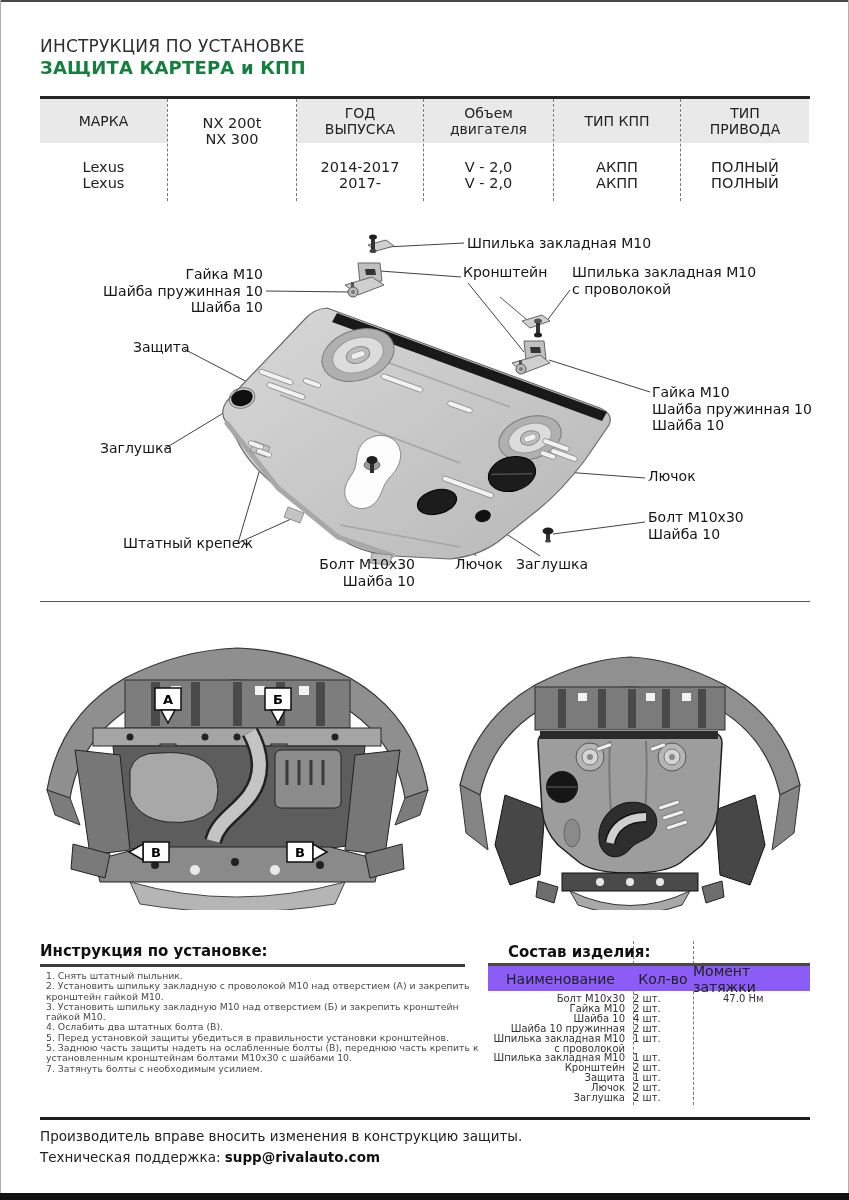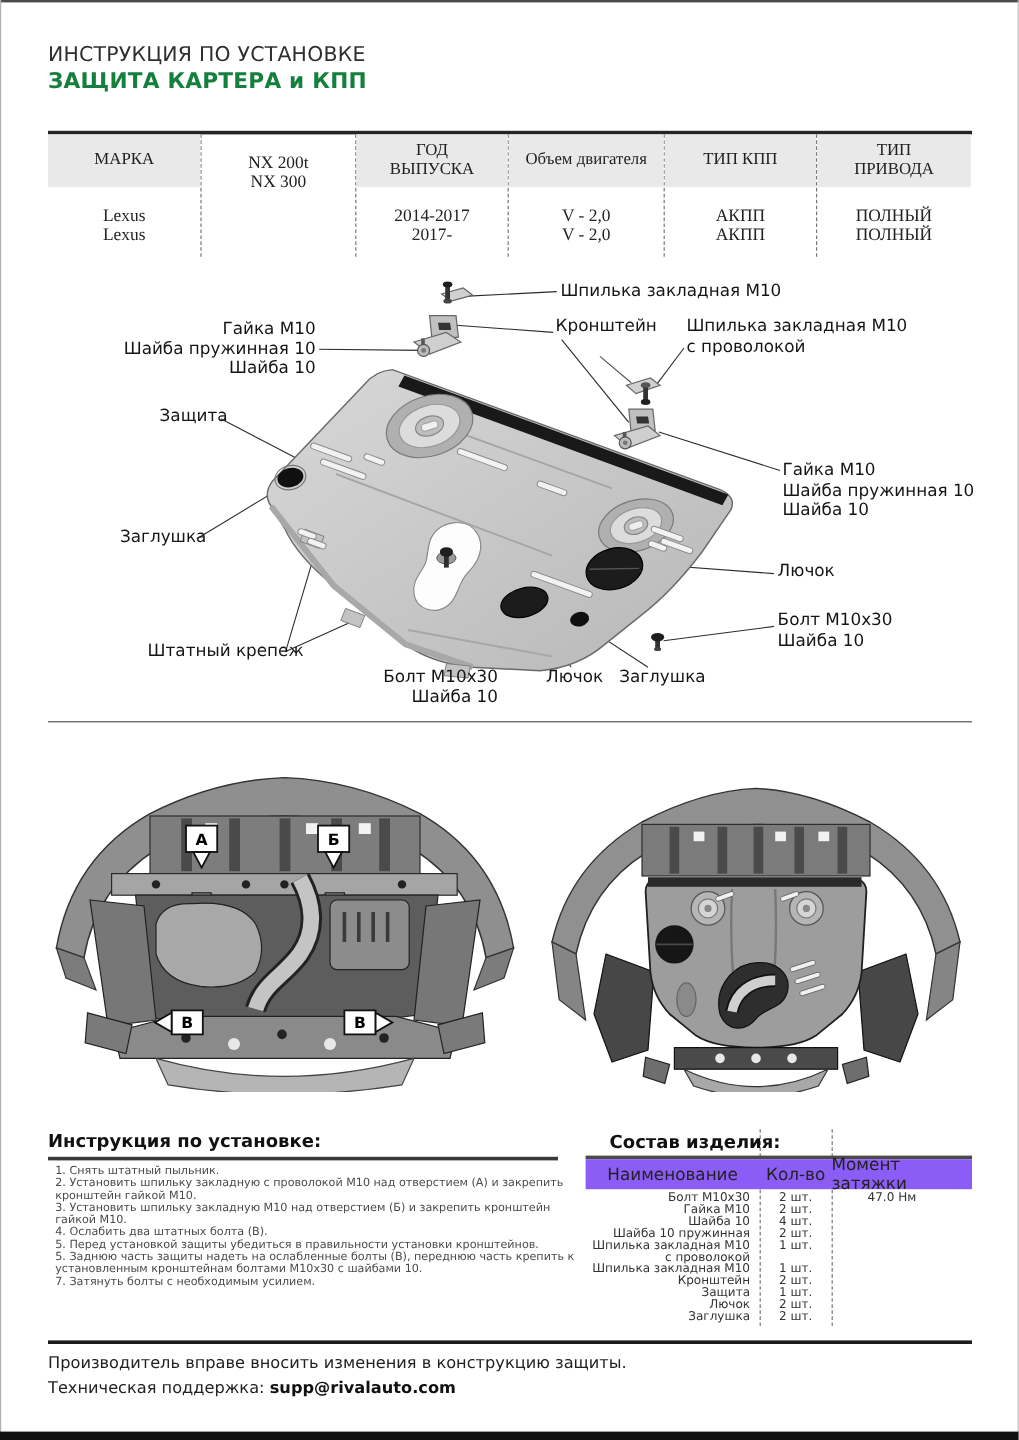--- a/index.html
+++ b/index.html
@@ -7,21 +7,21 @@
         font-family:"DejaVu Sans","Liberation Sans",sans-serif;color:#1a1a1a;overflow:hidden;}
   .edge-top{position:absolute;left:0;top:0;width:849px;height:2px;background:#4a4a4a;}
   .edge-left{position:absolute;left:0;top:0;width:1px;height:1200px;background:#b0b0b0;}
   .edge-right{position:absolute;right:0;top:0;width:1px;height:1200px;background:#b0b0b0;}
   .bottom-bar{position:absolute;left:0;top:1193px;width:849px;height:7px;background:#111;}
   .abs{position:absolute;}
   
   .title1{left:40px;top:36px;font-size:17px;color:#2e2e2e;letter-spacing:.2px;}
   .title2{left:40px;top:57px;font-size:18px;font-weight:bold;color:#15803d;display:flex;gap:40px;letter-spacing:.2px;}
   
-  .ftable{left:40px;top:109px;width:770px;font-family:Liberation Serif, serif;}
+  .ftable{left:40px;top:96px;width:770px;}
   .ft-topline{height:3px;background:#252525;}
   .ft-cols{display:flex;}
   .ft-col{box-sizing:border-box;border-right:1px dashed #777;}
   .ft-col.last{border-right:none;}
   .ft-h{height:44px;background:#e9e9e9;display:flex;align-items:center;justify-content:center;
         text-align:center;font-size:14px;white-space:pre-line;line-height:16px;color:#222;}
   .ft-b{height:58px;padding-top:16px;box-sizing:border-box;text-align:center;font-size:14.5px;line-height:16px;color:#222;}
   
   .dlabel{position:absolute;font-size:14px;line-height:16.5px;color:#151515;white-space:nowrap;}
   .ralign{text-align:right;}
@@ -36,21 +36,21 @@
   .parts .dash1{position:absolute;left:145px;top:0;height:164px;border-left:1px dashed #777;}
   .parts .dash2{position:absolute;left:205px;top:0;height:164px;border-left:1px dashed #777;}
   .parts-title{position:absolute;left:20px;top:2px;font-size:15px;font-weight:bold;color:#111;}
   .parts-line{position:absolute;left:0;top:22px;width:322px;height:2.5px;background:#4a4a4a;}
   .parts-head{position:absolute;left:0;top:25px;width:322px;height:25px;background:#8b5cf6;display:flex;}
   .parts-head div{display:flex;align-items:center;justify-content:center;font-size:14px;color:#222;}
   .ph-name{width:145px;}.ph-qty{width:60px;}.ph-tq{width:117px;}
   .parts-rows{position:absolute;left:0;top:53px;width:322px;font-size:10px;line-height:9.9px;color:#333;}
   .prow{display:flex;align-items:flex-start;}
   .pr-name{width:145px;text-align:right;padding-right:8px;box-sizing:border-box;white-space:pre-line;}
-  .pr-qty{width:60px;text-align:center;}
+  .pr-qty{width:60px;text-align:left;}
   .pr-tq{width:117px;padding-left:30px;box-sizing:border-box;}
   
   .foot-line{left:40px;top:1117px;width:770px;height:2.5px;background:#1c1c1c;}
   .foot1{left:40px;top:1128px;font-size:13.5px;color:#222;}
   .foot2{left:40px;top:1149px;font-size:13.5px;color:#222;}
   .foot2 b{font-weight:bold;color:#111;}
 </style>
 </head>
 <body>
 

